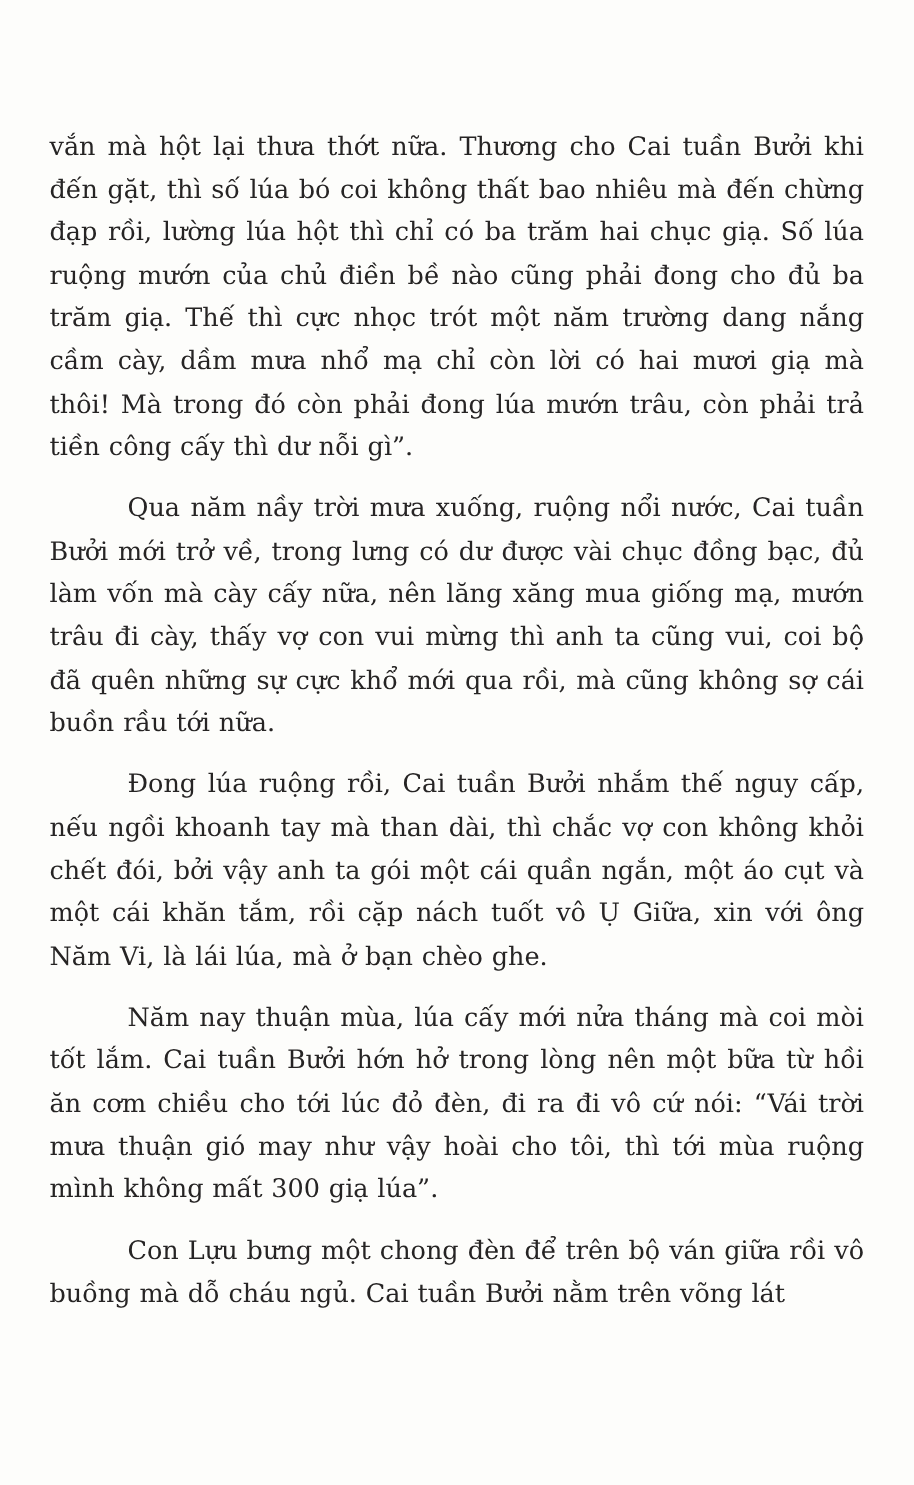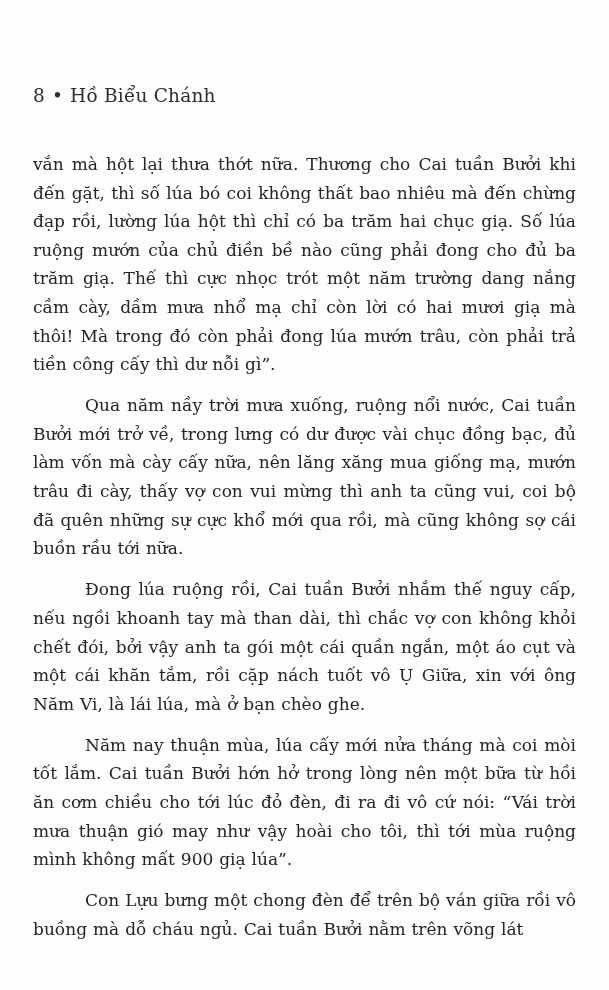--- a/index.html
+++ b/index.html
@@ -45,25 +45,22 @@
     }
     .body-text p:last-child {
       margin-bottom: 0;
     }
   </style>
 </head>
 <body>
 
 <div class="page">
 
-  <div class="running-header">
-    <span>8</span><span class="sep">•</span><span>Hồ Biểu Chánh</span>
-  </div>
 
   <div class="body-text">
     <p class="no-indent">vắn mà hột lại thưa thớt nữa. Thương cho Cai tuần Bưởi khi đến gặt, thì số lúa bó coi không thất bao nhiêu mà đến chừng đạp rồi, lường lúa hột thì chỉ có ba trăm hai chục giạ. Số lúa ruộng mướn của chủ điền bề nào cũng phải đong cho đủ ba trăm giạ. Thế thì cực nhọc trót một năm trường dang nắng cầm cày, dầm mưa nhổ mạ chỉ còn lời có hai mươi giạ mà thôi! Mà trong đó còn phải đong lúa mướn trâu, còn phải trả tiền công cấy thì dư nỗi gì”.</p>
     <p>Qua năm nầy trời mưa xuống, ruộng nổi nước, Cai tuần Bưởi mới trở về, trong lưng có dư được vài chục đồng bạc, đủ làm vốn mà cày cấy nữa, nên lăng xăng mua giống mạ, mướn trâu đi cày, thấy vợ con vui mừng thì anh ta cũng vui, coi bộ đã quên những sự cực khổ mới qua rồi, mà cũng không sợ cái buồn rầu tới nữa.</p>
     <p>Đong lúa ruộng rồi, Cai tuần Bưởi nhắm thế nguy cấp, nếu ngồi khoanh tay mà than dài, thì chắc vợ con không khỏi chết đói, bởi vậy anh ta gói một cái quần ngắn, một áo cụt và một cái khăn tắm, rồi cặp nách tuốt vô Ụ Giữa, xin với ông Năm Vi, là lái lúa, mà ở bạn chèo ghe.</p>
-    <p>Năm nay thuận mùa, lúa cấy mới nửa tháng mà coi mòi tốt lắm. Cai tuần Bưởi hớn hở trong lòng nên một bữa từ hồi ăn cơm chiều cho tới lúc đỏ đèn, đi ra đi vô cứ nói: “Vái trời mưa thuận gió may như vậy hoài cho tôi, thì tới mùa ruộng mình không mất 900 giạ lúa”.</p>
+    <p>Năm nay thuận mùa, lúa cấy mới nửa tháng mà coi mòi tốt lắm. Cai tuần Bưởi hớn hở trong lòng nên một bữa từ hồi ăn cơm chiều cho tới lúc đỏ đèn, đi ra đi vô cứ nói: “Vái trời mưa thuận gió may như vậy hoài cho tôi, thì tới mùa ruộng mình không mất 300 giạ lúa”.</p>
     <p>Con Lựu bưng một chong đèn để trên bộ ván giữa rồi vô buồng mà dỗ cháu ngủ. Cai tuần Bưởi nằm trên võng lát</p>
   </div>
 
 </div>
 
 </body></html>

